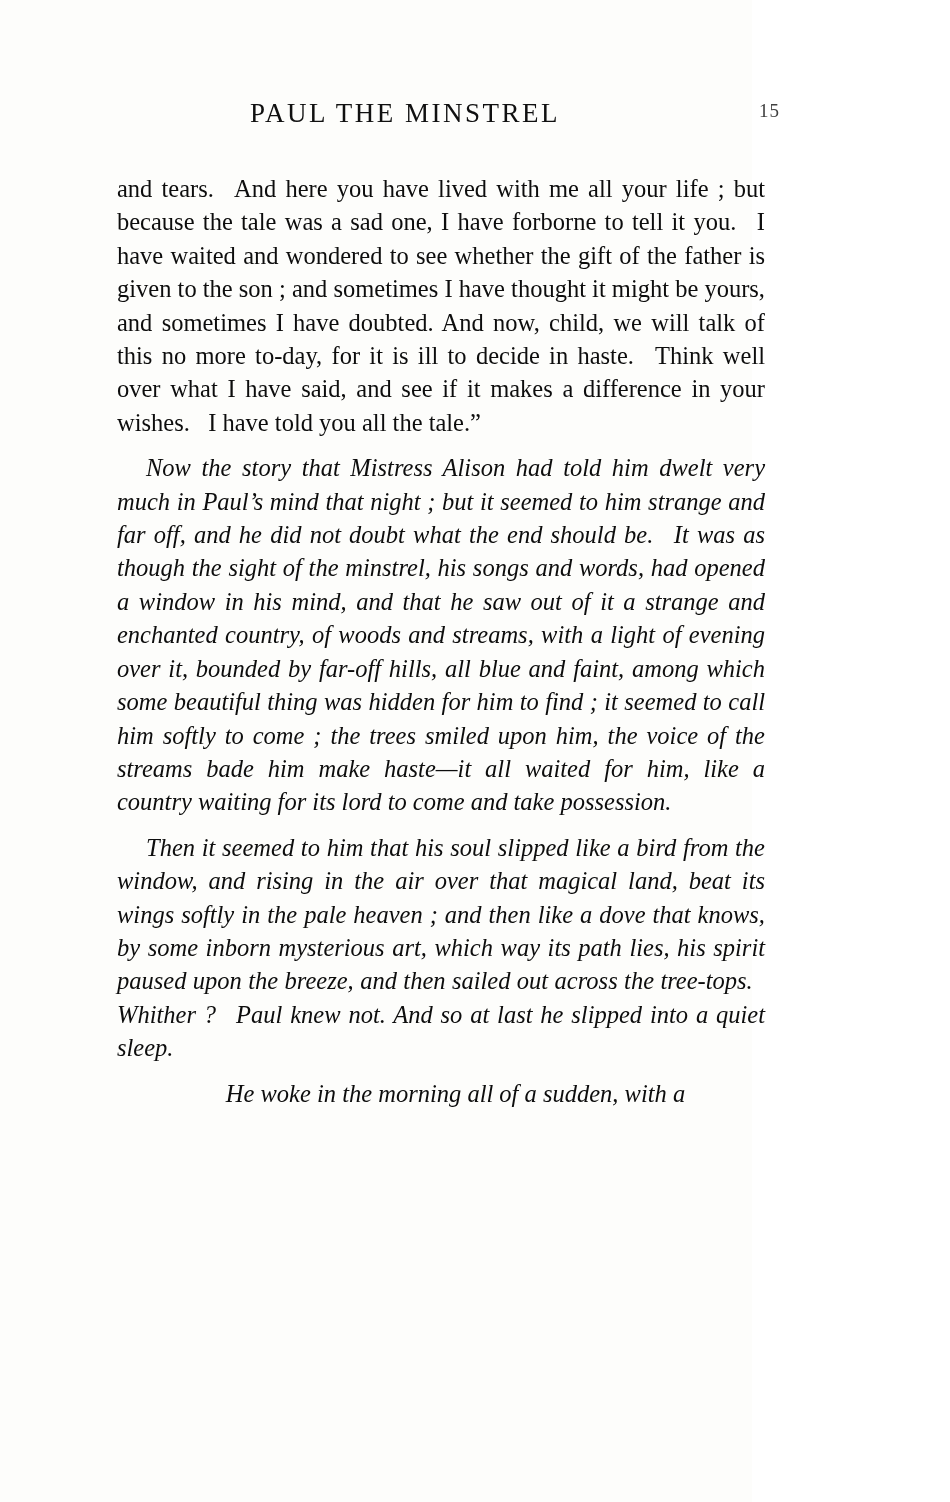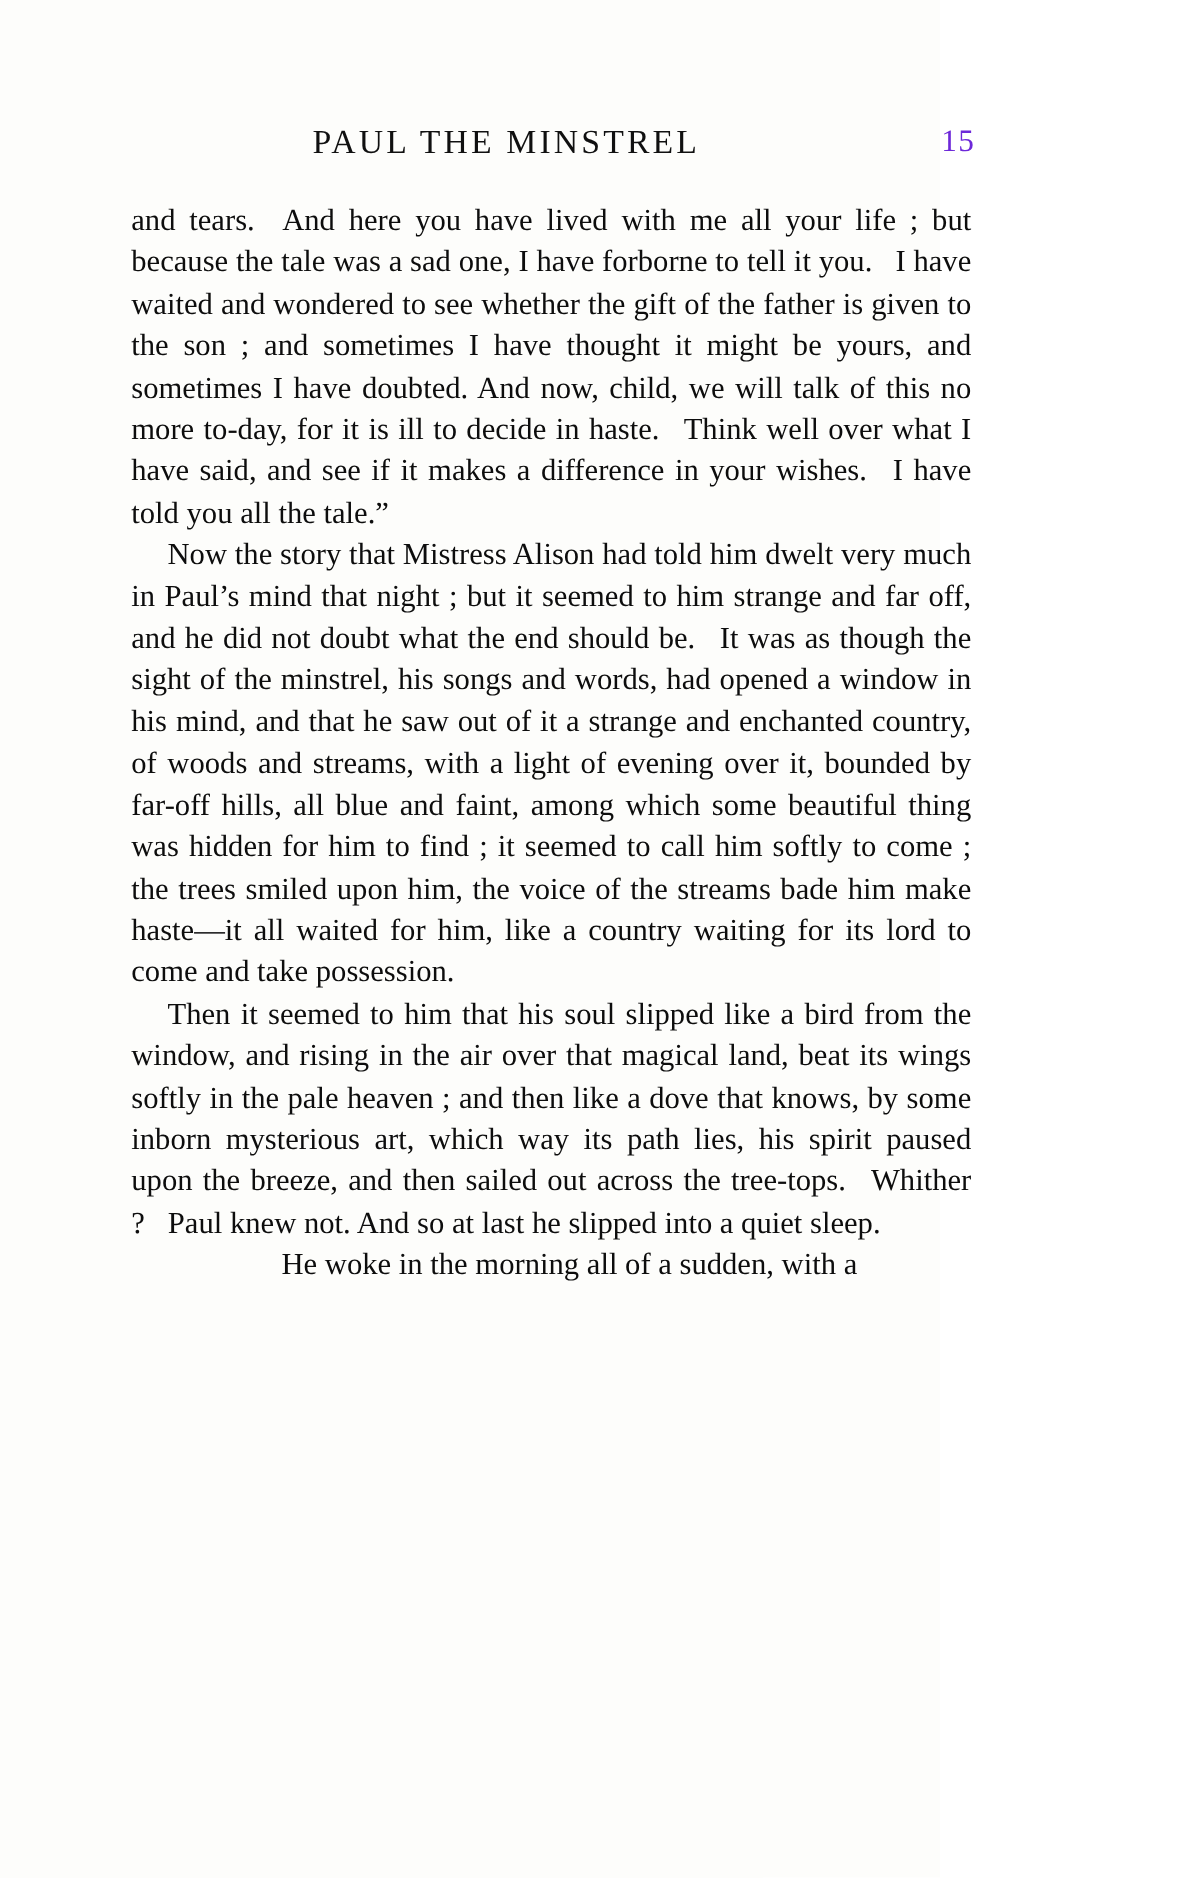--- a/index.html
+++ b/index.html
@@ -40,44 +40,45 @@
     letter-spacing: 2.5px;
     font-variant: normal;
     text-transform: uppercase;
     color: #101010;
     white-space: nowrap;
   }
   .page-number {
     position: absolute;
     right: 0;
     top: 2px;
-    font-size: 25px;
+    font-size: 19px;
     letter-spacing: 1px;
-    color: #6d28d9;
+    color: #404040;
   }
   .body-text {
     position: absolute;
     left: 105px;
     top: 160px;
     width: 672px;
     font-size: 24.5px;
     line-height: 33.4px;
     color: #0d0d0d;
   }
   .para {
-    margin: 0;
+    margin: 12px;
     text-align: justify;
     text-justify: inter-word;
   }
   .para.indent {
     text-indent: 29px;
   }
   
   .para + .para {
     margin-top: 0;
+    font-style: italic;
   }
   .nojust {
     text-align: center;
   }
 </style>
 </head>
 <body>
 
 <div class="page">
 

